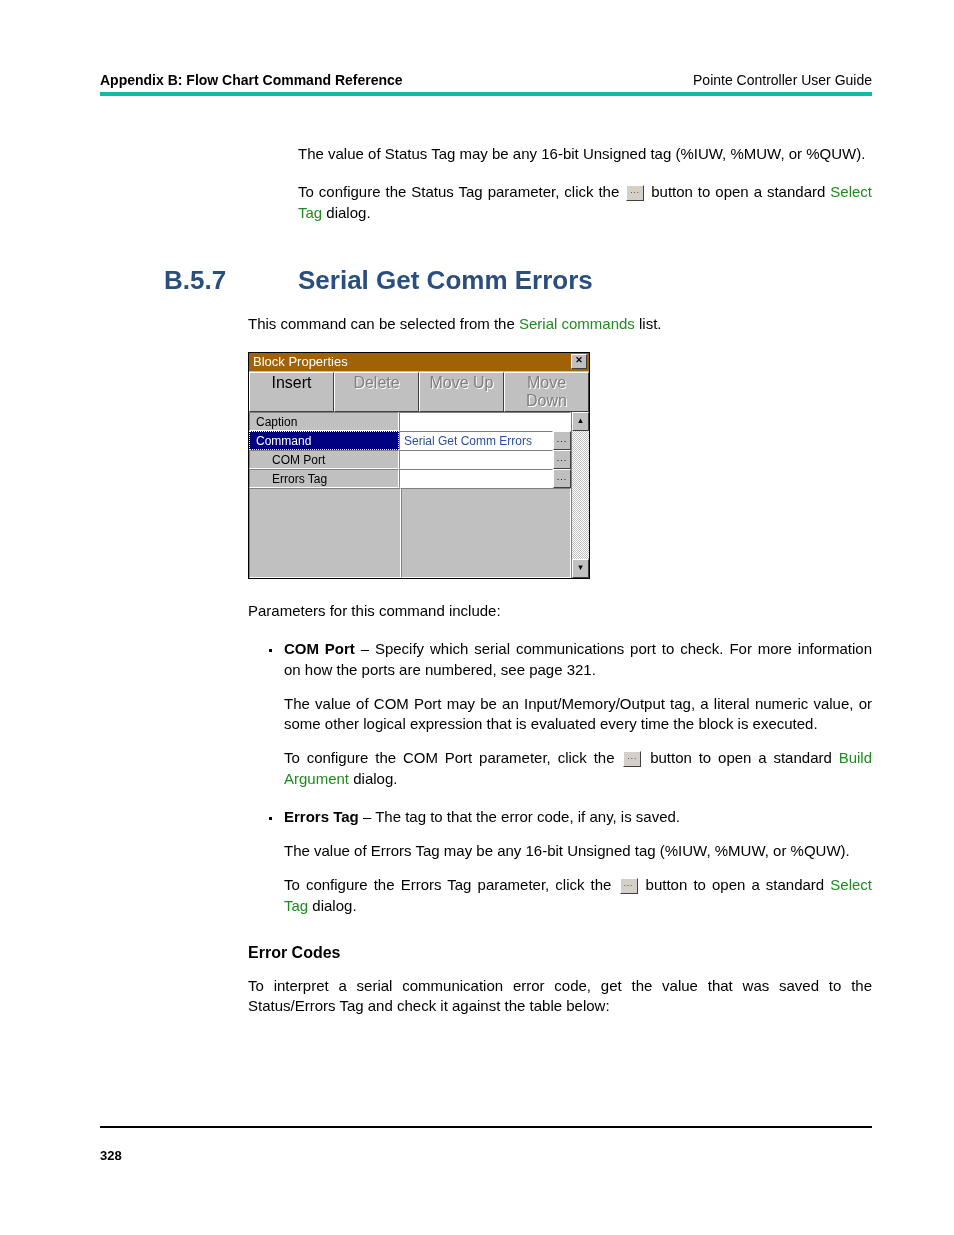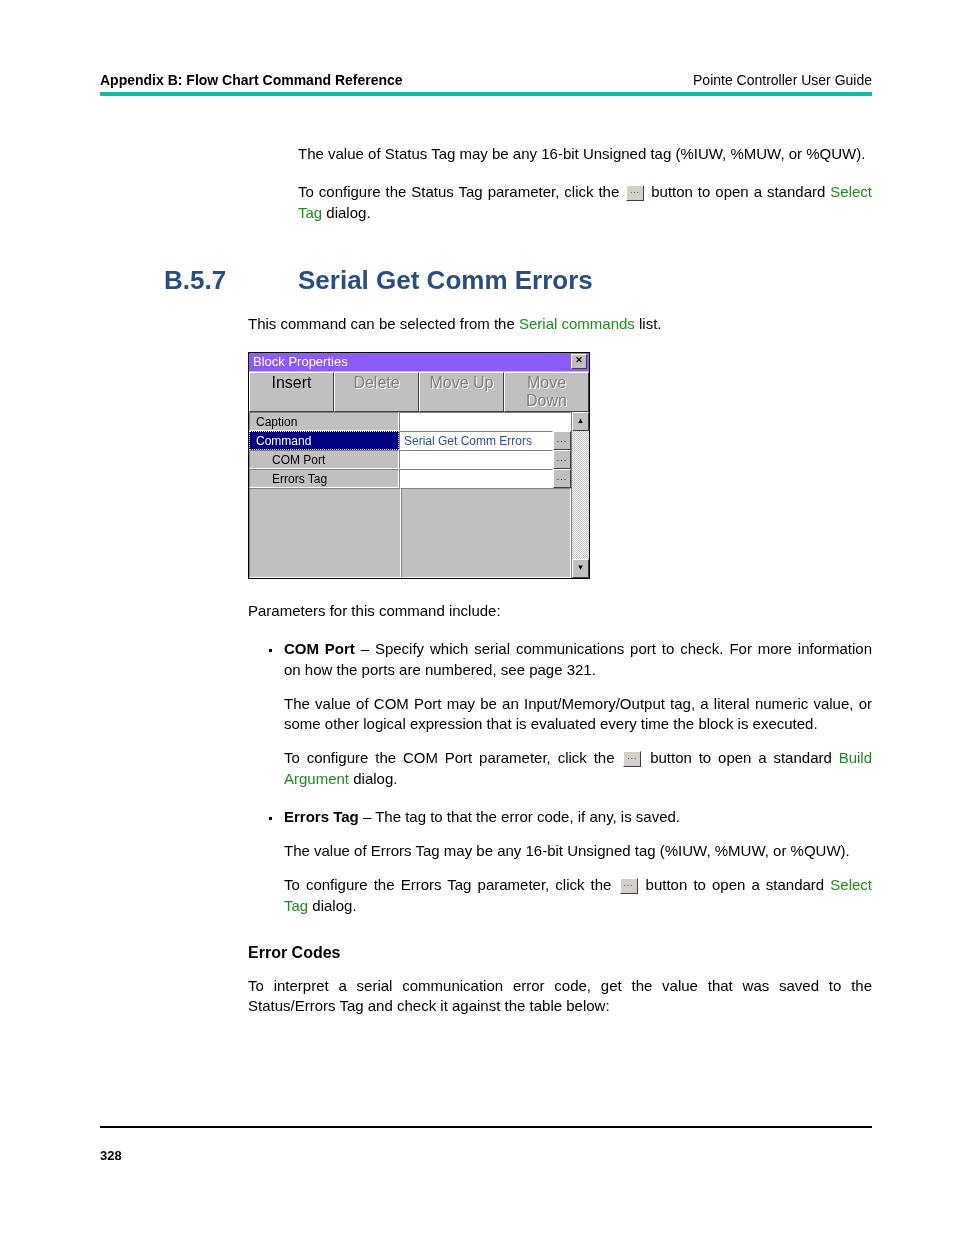--- a/index.html
+++ b/index.html
@@ -28,21 +28,21 @@
   .heading-txt { color: #2A4E7E; font-weight: bold; font-size: 26px; font-family: Arial, sans-serif; }
   .bp-window {
     width: 340px;
     border: 1px solid #000;
     font-family: "MS Sans Serif", Arial, sans-serif;
     font-size: 12px;
     background: #c0c0c0;
     margin-bottom: 22px;
   }
   .bp-title {
-    background: #8b5cf6;
+    background: #a16207;
     color: #fff;
     display: flex;
     justify-content: space-between;
     padding: 1px 2px 2px 4px;
     font-size: 13px;
   }
   .bp-close {
     width: 14px; height: 13px;
     background: #c0c0c0;
     border: 1px solid #fff;

